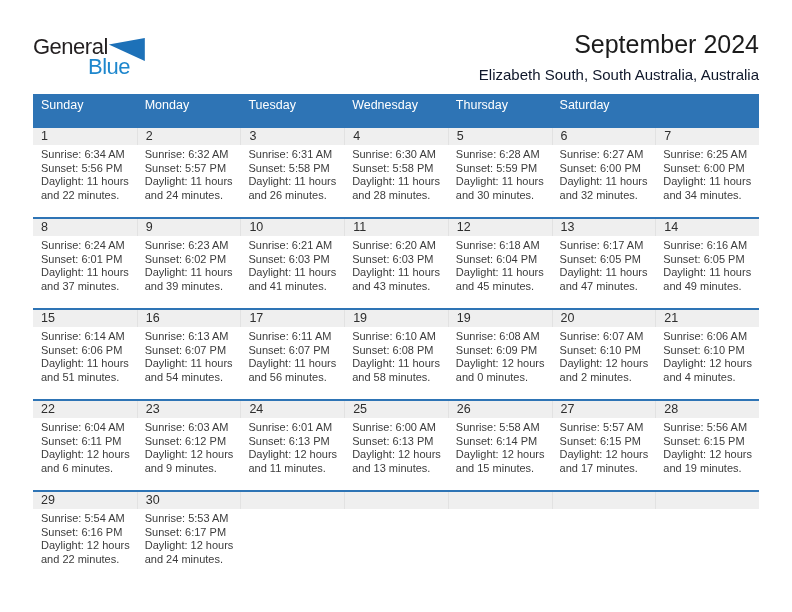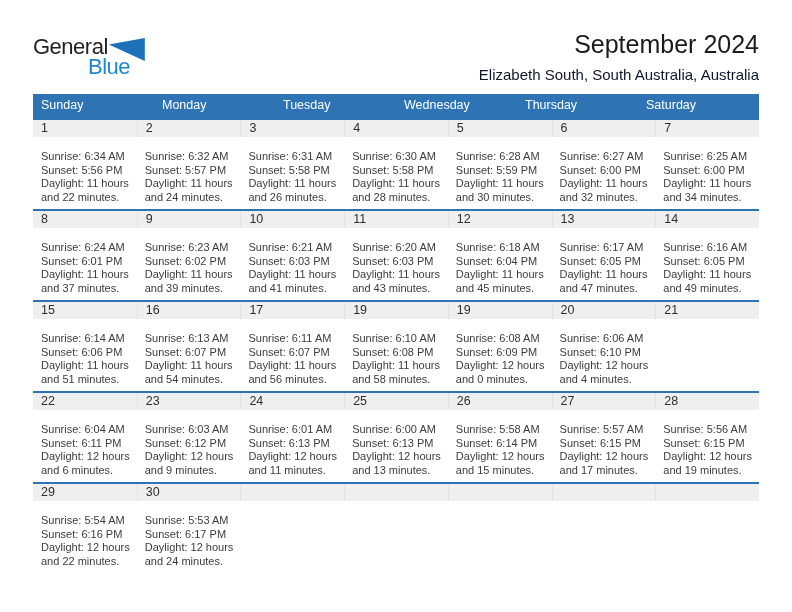--- a/index.html
+++ b/index.html
@@ -13,30 +13,30 @@
   .logo-general{font-size:22px;font-weight:400;color:#231f20;letter-spacing:-0.5px;}
   .logo-triangle{width:36px;height:23px;margin-left:1px;margin-bottom:-3px;
       background:var(--logo-triangle,#1d71b8);
       clip-path:polygon(0 28%,100% 0,100% 100%);}
   .logo-blue{font-size:22px;font-weight:500;letter-spacing:-0.5px;color:var(--logo-blue,#1e87cd);margin:-2px 0 0 55px;}
   .titles{text-align:right;margin-left:48px;}
   .month-title{font-size:25px;color:#1b1b1b;line-height:1.15;}
   .location-subtitle{font-size:15px;color:#0f172a;margin-top:7px;}
 
   
-  .weekday-header{display:grid;grid-template-columns:repeat(6,1fr);
-      background:var(--header-blue,#2e74b5);height:26px;}
+  .weekday-header{display:grid;grid-template-columns:repeat(7,1fr);
+      background:var(--header-blue,#2e74b5);height:34px;}
   .wd{color:#ffffff;font-size:12.5px;line-height:22px;padding-left:8px;overflow:hidden;}
   .week{border-top:2px solid var(--header-blue,#2e74b5);}
   .week:first-of-type{border-top:none;}
   .numband{display:grid;grid-template-columns:repeat(7,1fr);background:var(--band-gray,#efefef);height:17px;}
   .num{font-size:12.5px;line-height:17px;color:#2e2e2e;padding-left:8px;border-left:1px solid #e2e2e2;}
   .num:first-child{border-left:none;}
   .details{display:grid;grid-template-columns:repeat(7,1fr);min-height:72px;}
-  .cell{padding:13px 6px 0 8px;font-size:11px;line-height:13.8px;color:#3c3c3c;}
+  .cell{padding:3px 6px 0 8px;font-size:11px;line-height:13.8px;color:#3c3c3c;}
 </style>
 </head>
 <body>
 
 <div class="page">
   <div class="top">
     <div class="logo">
       <div class="logo-row1">
         <span class="logo-general">General</span>
         <span class="logo-triangle"></span>
@@ -107,20 +107,21 @@
           <div class="num">19</div>
           <div class="num">20</div>
           <div class="num">21</div>
         </div>
         <div class="details">
           <div class="cell"><span>Sunrise:</span>&nbsp;<span>6:14 AM</span> <span>Sunset:</span>&nbsp;<span>6:06 PM</span> <span>Daylight:</span>&nbsp;<span>11 hours and 51 minutes.</span> </div>
           <div class="cell"><span>Sunrise:</span>&nbsp;<span>6:13 AM</span> <span>Sunset:</span>&nbsp;<span>6:07 PM</span> <span>Daylight:</span>&nbsp;<span>11 hours and 54 minutes.</span> </div>
           <div class="cell"><span>Sunrise:</span>&nbsp;<span>6:11 AM</span> <span>Sunset:</span>&nbsp;<span>6:07 PM</span> <span>Daylight:</span>&nbsp;<span>11 hours and 56 minutes.</span> </div>
           <div class="cell"><span>Sunrise:</span>&nbsp;<span>6:10 AM</span> <span>Sunset:</span>&nbsp;<span>6:08 PM</span> <span>Daylight:</span>&nbsp;<span>11 hours and 58 minutes.</span> </div>
           <div class="cell"><span>Sunrise:</span>&nbsp;<span>6:08 AM</span> <span>Sunset:</span>&nbsp;<span>6:09 PM</span> <span>Daylight:</span>&nbsp;<span>12 hours and 0 minutes.</span> </div>
+          <div class="cell"><span>Sunrise:</span>&nbsp;<span>6:07 AM</span> <span>Sunset:</span>&nbsp;<span>6:10 PM</span> <span>Daylight:</span>&nbsp;<span>12 hours and 2 minutes.</span> </div>
           <div class="cell"><span>Sunrise:</span>&nbsp;<span>6:06 AM</span> <span>Sunset:</span>&nbsp;<span>6:10 PM</span> <span>Daylight:</span>&nbsp;<span>12 hours and 4 minutes.</span> </div>
         </div>
       </div>
       <div class="week">
         <div class="numband">
           <div class="num">22</div>
           <div class="num">23</div>
           <div class="num">24</div>
           <div class="num">25</div>
           <div class="num">26</div>

